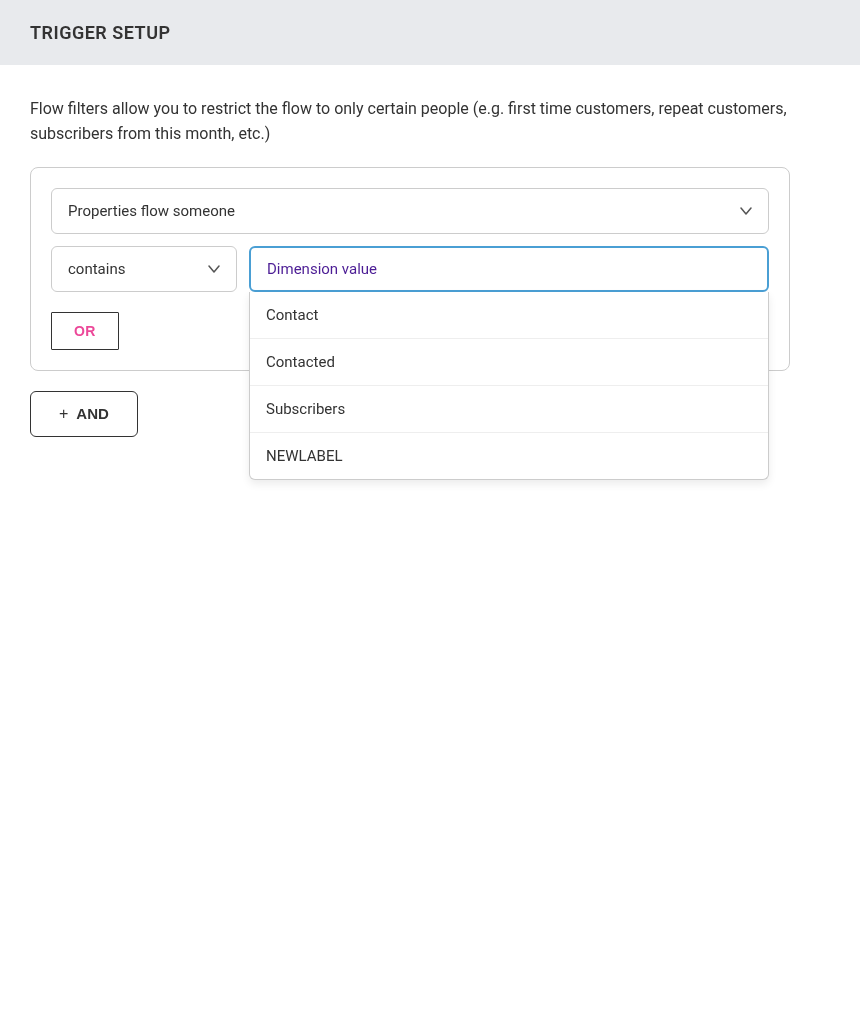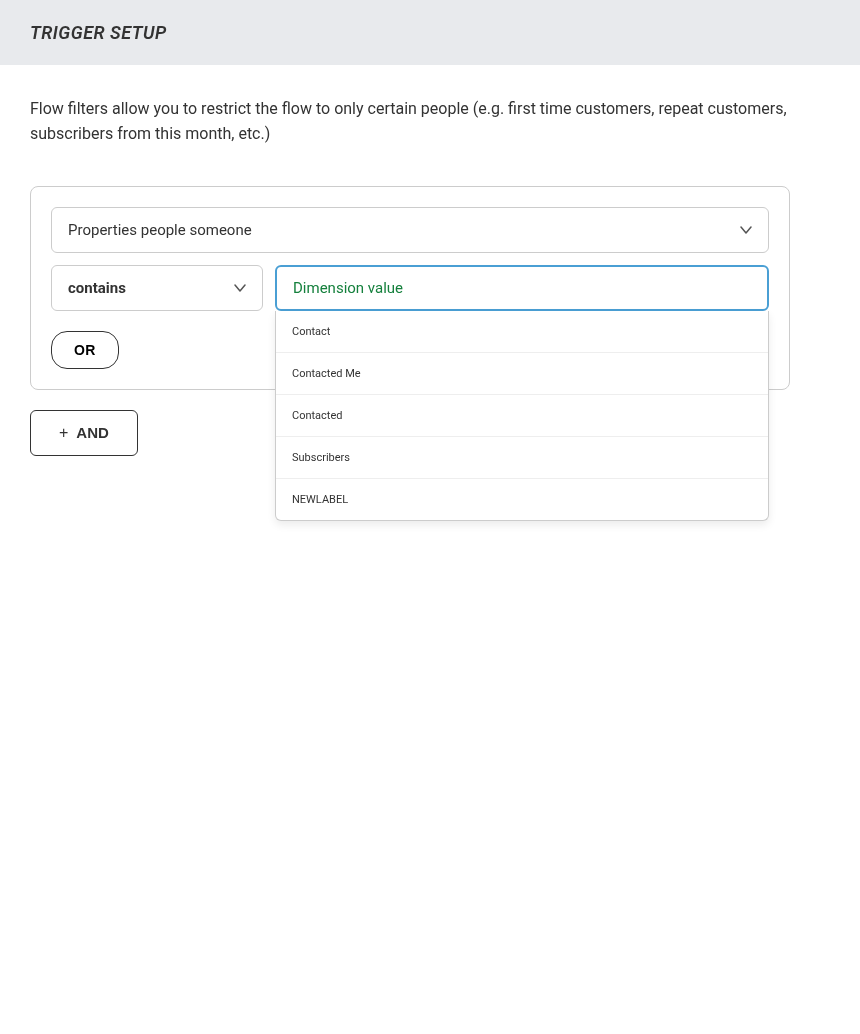--- a/index.html
+++ b/index.html
@@ -19,40 +19,39 @@
       width: 860px;
       min-height: 1034px;
       background: #ffffff;
       display: flex;
       flex-direction: column;
     }
 
     .header-section {
       background: #e8eaed;
       padding: 22px 12px 22px 30px;
-      font-style: italic;
     }
 
     .header-title {
       font-size: 18px;
       font-weight: 600;
       color: #333333;
       letter-spacing: 0.5px;
     }
 
     .main-content {
       padding: 32px 30px 30px 30px;
       flex: 1;
     }
 
     .description-text {
       font-size: 16px;
       color: #333333;
       line-height: 1.55;
-      margin-bottom: 39px;
+      margin-bottom: 20px;
       max-width: 760px;
     }
 
     .filter-container {
       border: 1px solid #cccccc;
       border-radius: 8px;
       padding: 20px 20px 20px 20px;
       width: 760px;
       position: relative;
     }
@@ -88,23 +87,22 @@
 
     .row-with-condition {
       display: flex;
       align-items: flex-start;
       gap: 12px;
       position: relative;
     }
 
     .condition-select-wrapper {
       position: relative;
-      width: 212px;
+      width: 186px;
       flex-shrink: 0;
-      font-weight: bold;
     }
 
     .condition-select {
       width: 100%;
       border: 1px solid #cccccc;
       border-radius: 6px;
       padding: 13px 16px;
       font-size: 15px;
       color: #333333;
       background: #ffffff;
@@ -118,21 +116,21 @@
       position: relative;
       flex: 1;
     }
 
     .value-input-box {
       width: 100%;
       border: 2px solid #4a9fd4;
       border-radius: 6px;
       padding: 12px 16px;
       font-size: 15px;
-      color: #15803d;
+      color: #4c1d95;
       background: #ffffff;
       display: flex;
       align-items: center;
       cursor: pointer;
     }
 
     .dropdown-list {
       position: absolute;
       top: calc(100% + 0px);
       left: 0;
@@ -140,43 +138,43 @@
       border: 1px solid #cccccc;
       border-top: none;
       border-radius: 0 0 6px 6px;
       background: #ffffff;
       z-index: 100;
       box-shadow: 0 4px 8px rgba(0,0,0,0.08);
     }
 
     .dropdown-item {
       padding: 14px 16px;
-      font-size: 11px;
+      font-size: 15px;
       color: #333333;
       cursor: pointer;
       border-bottom: 1px solid #eeeeee;
     }
 
     .dropdown-item:last-child {
       border-bottom: none;
     }
 
     .or-row {
       margin-top: 20px;
       display: flex;
       align-items: center;
     }
 
     .or-button {
       border: 1px solid #333333;
-      border-radius: 16px;
+      border-radius: 1px;
       padding: 10px 22px;
       font-size: 14px;
       font-weight: 700;
-      color: #000000;
+      color: #ec4899;
       background: #ffffff;
       cursor: pointer;
       letter-spacing: 0.3px;
     }
 
     .and-button-container {
       margin-top: 20px;
     }
 
     .and-button {
@@ -209,21 +207,21 @@
 
   <div class="main-content">
 
     <p class="description-text">Flow filters allow you to restrict the flow to only certain people (e.g. first time customers, repeat customers, subscribers from this month, etc.)</p>
 
     <div class="filter-container">
 
       <div class="select-row">
         <div class="select-wrapper">
           <div class="custom-select">
-            <span>Properties people someone</span>
+            <span>Properties flow someone</span>
             <svg class="chevron-icon" viewBox="0 0 12 8" fill="none" xmlns="http://www.w3.org/2000/svg">
               <path d="M1 1L6 7L11 1" stroke="#555555" stroke-width="1.5" stroke-linecap="round" stroke-linejoin="round"></path>
             </svg>
           </div>
         </div>
       </div>
 
 
       <div class="row-with-condition">
 
@@ -236,21 +234,20 @@
           </div>
         </div>
 
         <div class="value-dropdown-wrapper">
           <div class="value-input-box">
             <span>Dimension value</span>
           </div>
 
           <div class="dropdown-list">
             <div class="dropdown-item">Contact</div>
-            <div class="dropdown-item">Contacted Me</div>
             <div class="dropdown-item">Contacted</div>
             <div class="dropdown-item">Subscribers</div>
             <div class="dropdown-item">NEWLABEL</div>
           </div>
         </div>
 
       </div>
 
       <div class="or-row">
         <button class="or-button">OR</button>

